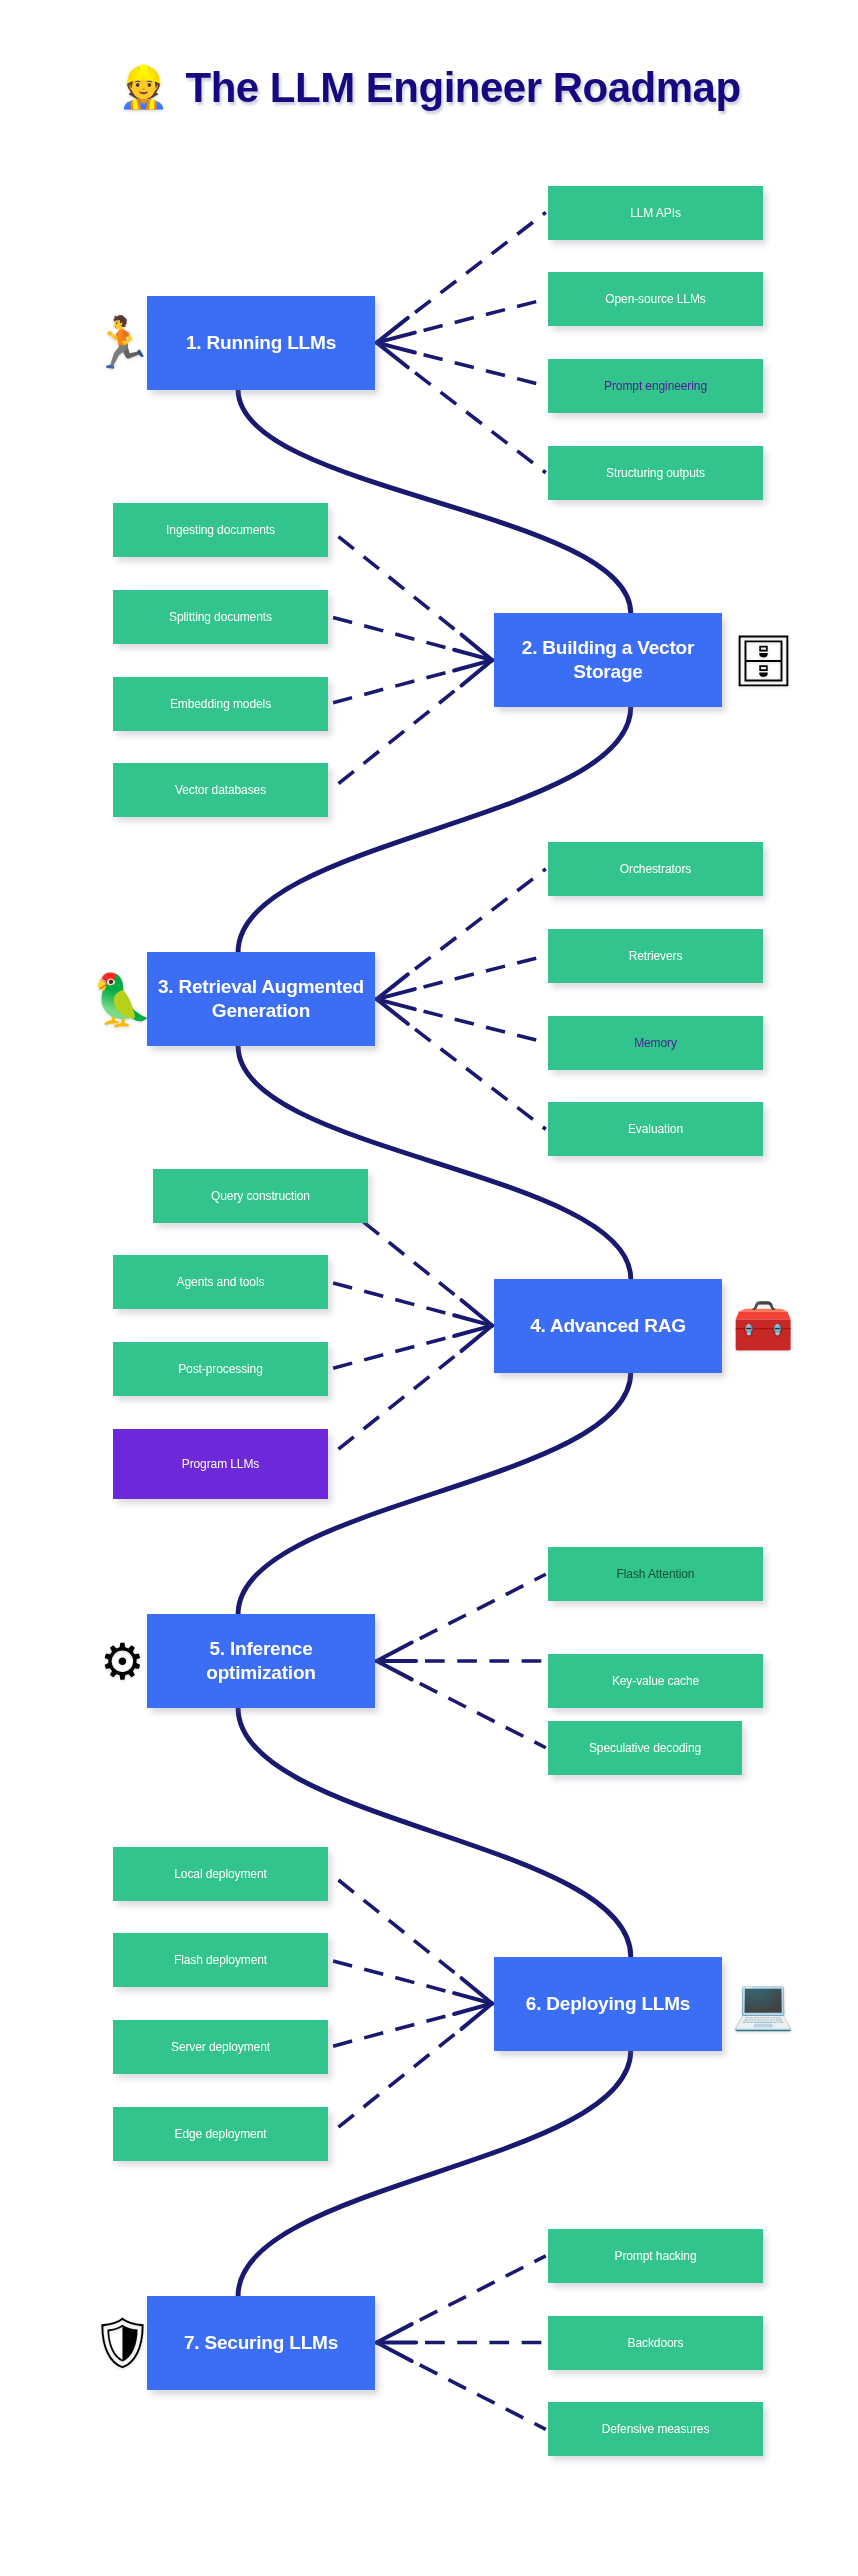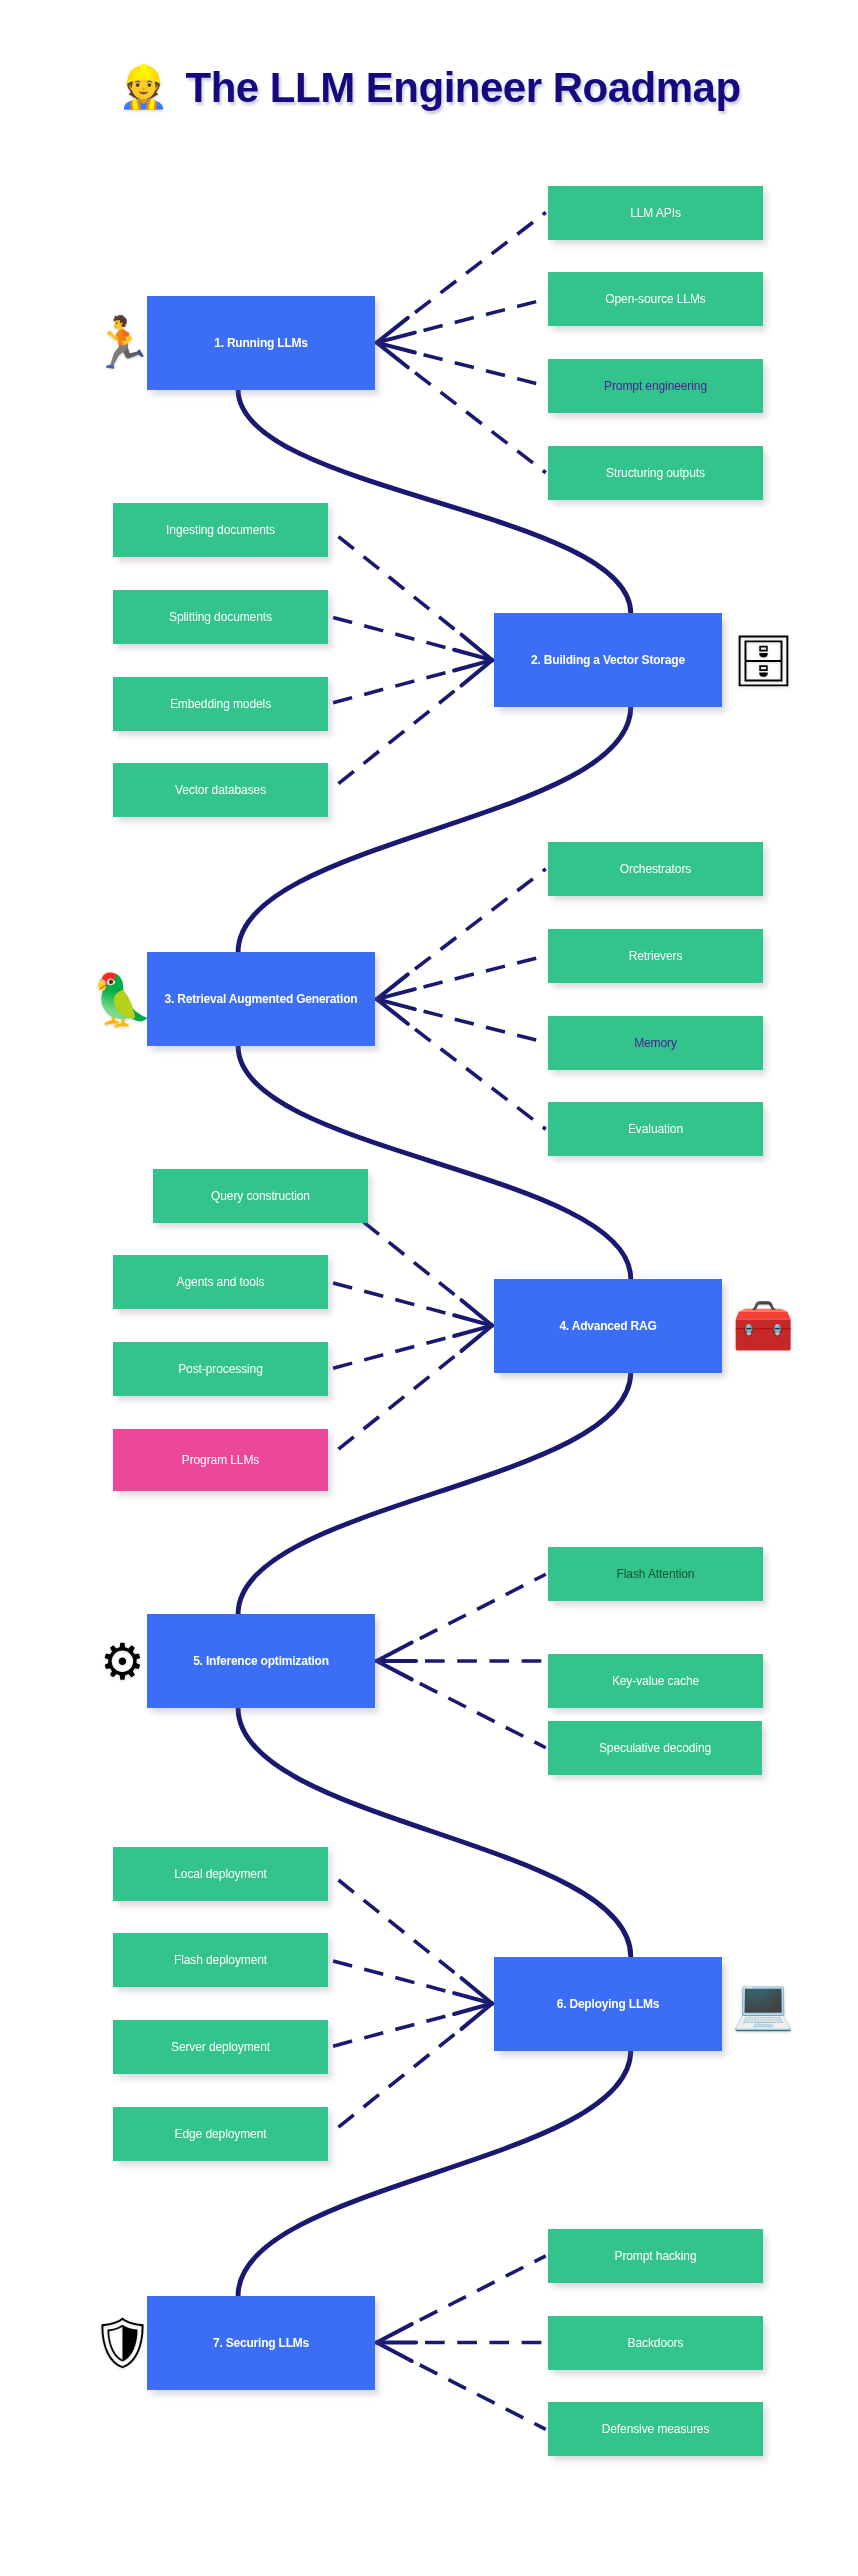--- a/index.html
+++ b/index.html
@@ -57,21 +57,21 @@
 
   
   .stage-node {
     position: absolute;
     background: #3b6ef5;
     color: #ffffff;
     display: flex;
     align-items: center;
     justify-content: center;
     text-align: center;
-    font-size: 12px;
+    font-size: 19px;
     font-weight: bold;
     letter-spacing: -0.2px;
     line-height: 1.24;
     padding: 3.6px 9px;
     box-shadow: 3.6px 4.5px 6.3px rgba(120,120,140,0.30);
     z-index: 4;
   }
 
   .topic-box {
     position: absolute;
@@ -189,26 +189,26 @@
       <div class="stage-emoji" style="left: 84px; top: 969px; width: 77px; height: 61px;">🦜</div>
       <div class="topic-box" style="left: 548px; top: 842px; width: 215px; height: 54px; background: rgb(50, 196, 140); color: rgb(255, 255, 255);">Orchestrators</div>
       <div class="topic-box" style="left: 548px; top: 929px; width: 215px; height: 54px; background: rgb(50, 196, 140); color: rgb(255, 255, 255);">Retrievers</div>
       <div class="topic-box" style="left: 548px; top: 1016px; width: 215px; height: 54px; background: rgb(50, 196, 140); color: #4c1d95;">Memory</div>
       <div class="topic-box" style="left: 548px; top: 1102px; width: 215px; height: 54px; background: rgb(50, 196, 140); color: rgb(255, 255, 255);">Evaluation</div>
       <div class="stage-node" style="left: 494px; top: 1279px; width: 228px; height: 94px; background: rgb(59, 110, 245); color: rgb(255, 255, 255);">4.  Advanced RAG</div>
       <div class="stage-emoji" style="left: 725px; top: 1295px; width: 77px; height: 61px;">🧰</div>
       <div class="topic-box" style="left: 113px; top: 1169px; width: 215px; height: 54px; background: rgb(50, 196, 140); color: rgb(255, 255, 255); margin-left: 40px;">Query construction</div>
       <div class="topic-box" style="left: 113px; top: 1255px; width: 215px; height: 54px; background: rgb(50, 196, 140); color: rgb(255, 255, 255);">Agents and tools</div>
       <div class="topic-box" style="left: 113px; top: 1342px; width: 215px; height: 54px; background: rgb(50, 196, 140); color: rgb(255, 255, 255);">Post-processing</div>
-      <div class="topic-box" style="left: 113px; top: 1429px; width: 215px; height: 62px; background: #ec4899; color: rgb(255, 255, 255);">Program LLMs</div>
+      <div class="topic-box" style="left: 113px; top: 1429px; width: 215px; height: 70px; background: #6d28d9; color: rgb(255, 255, 255);">Program LLMs</div>
       <div class="stage-node" style="left: 147px; top: 1614px; width: 228px; height: 94px; background: rgb(59, 110, 245); color: rgb(255, 255, 255);">5.  Inference optimization</div>
       <div class="stage-emoji" style="left: 84px; top: 1631px; width: 77px; height: 61px;">⚙</div>
       <div class="topic-box" style="left: 548px; top: 1547px; width: 215px; height: 54px; background: rgb(50, 196, 140); color: #14532d;">Flash Attention</div>
       <div class="topic-box" style="left: 548px; top: 1634px; width: 215px; height: 54px; background: rgb(50, 196, 140); color: rgb(255, 255, 255); margin-top: 20px;">Key-value cache</div>
-      <div class="topic-box" style="left: 548px; top: 1721px; width: 214px; height: 54px; background: rgb(50, 196, 140); color: rgb(255, 255, 255);">Speculative decoding</div>
+      <div class="topic-box" style="left: 548px; top: 1721px; width: 194px; height: 54px; background: rgb(50, 196, 140); color: rgb(255, 255, 255);">Speculative decoding</div>
       <div class="stage-node" style="left: 494px; top: 1957px; width: 228px; height: 94px; background: rgb(59, 110, 245); color: rgb(255, 255, 255);">6.  Deploying LLMs</div>
       <div class="stage-emoji" style="left: 725px; top: 1973px; width: 77px; height: 61px;">💻</div>
       <div class="topic-box" style="left: 113px; top: 1847px; width: 215px; height: 54px; background: rgb(50, 196, 140); color: rgb(255, 255, 255);">Local deployment</div>
       <div class="topic-box" style="left: 113px; top: 1933px; width: 215px; height: 54px; background: rgb(50, 196, 140); color: rgb(255, 255, 255);">Flash deployment</div>
       <div class="topic-box" style="left: 113px; top: 2020px; width: 215px; height: 54px; background: rgb(50, 196, 140); color: rgb(255, 255, 255);">Server deployment</div>
       <div class="topic-box" style="left: 113px; top: 2107px; width: 215px; height: 54px; background: rgb(50, 196, 140); color: rgb(255, 255, 255);">Edge deployment</div>
       <div class="stage-node" style="left: 147px; top: 2296px; width: 228px; height: 94px; background: rgb(59, 110, 245); color: rgb(255, 255, 255);">7.  Securing LLMs</div>
       <div class="stage-emoji" style="left: 84px; top: 2312px; width: 77px; height: 61px;">🛡</div>
       <div class="topic-box" style="left: 548px; top: 2229px; width: 215px; height: 54px; background: rgb(50, 196, 140); color: rgb(255, 255, 255);">Prompt hacking</div>
       <div class="topic-box" style="left: 548px; top: 2316px; width: 215px; height: 54px; background: rgb(50, 196, 140); color: rgb(255, 255, 255);">Backdoors</div>

